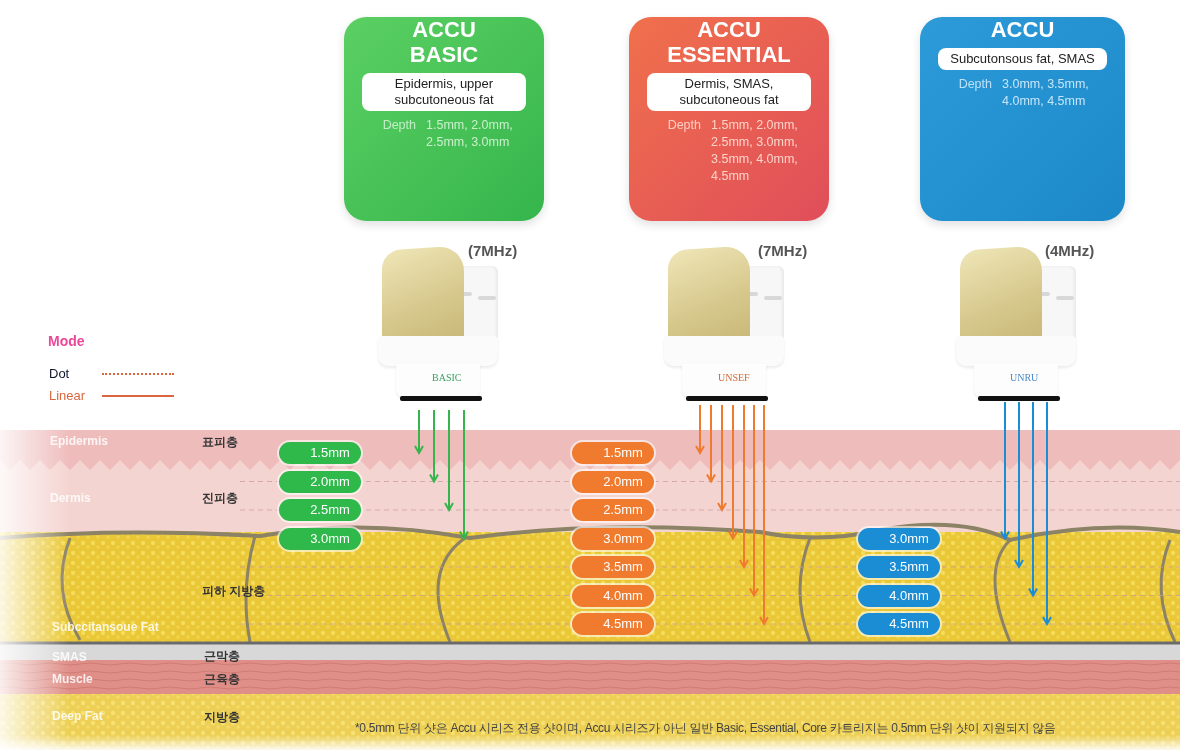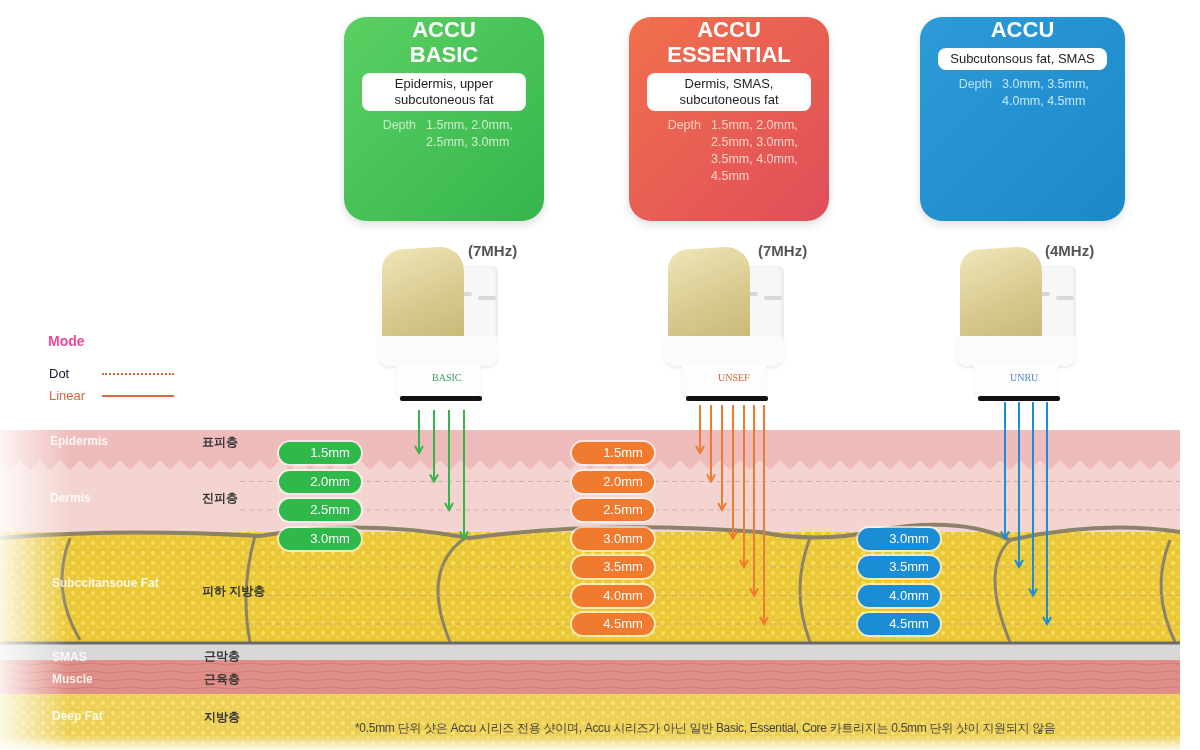--- a/index.html
+++ b/index.html
@@ -248,21 +248,21 @@
       </g>
     </g>
 </svg>
 
 <div class="fade"></div>
 
 <div class="layer-en" style="left:50px; top:434px;">Epidermis</div>
 <div class="layer-ko" style="left:202px; top:434px;">표피층</div>
 <div class="layer-en" style="left:50px; top:491px;">Dermis</div>
 <div class="layer-ko" style="left:202px; top:490px;">진피층</div>
-<div class="layer-en" style="left:52px; top:576px;">Subccitansoue Fat</div>
+<div class="layer-en" style="left:52px; top:620px;">Subccitansoue Fat</div>
 <div class="layer-ko" style="left:202px; top:583px;">피하 지방층</div>
 <div class="layer-en" style="left:52px; top:650px;">SMAS</div>
 <div class="layer-ko" style="left:204px; top:648px;">근막층</div>
 <div class="layer-en" style="left:52px; top:672px;">Muscle</div>
 <div class="layer-ko" style="left:204px; top:671px;">근육층</div>
 <div class="layer-en" style="left:52px; top:709px;">Deep Fat</div>
 <div class="layer-ko" style="left:204px; top:709px;">지방층</div>
 
 <div id="pills">
     <div class="pill green" style="left: 279px; top: 442px;">1.5mm</div>

